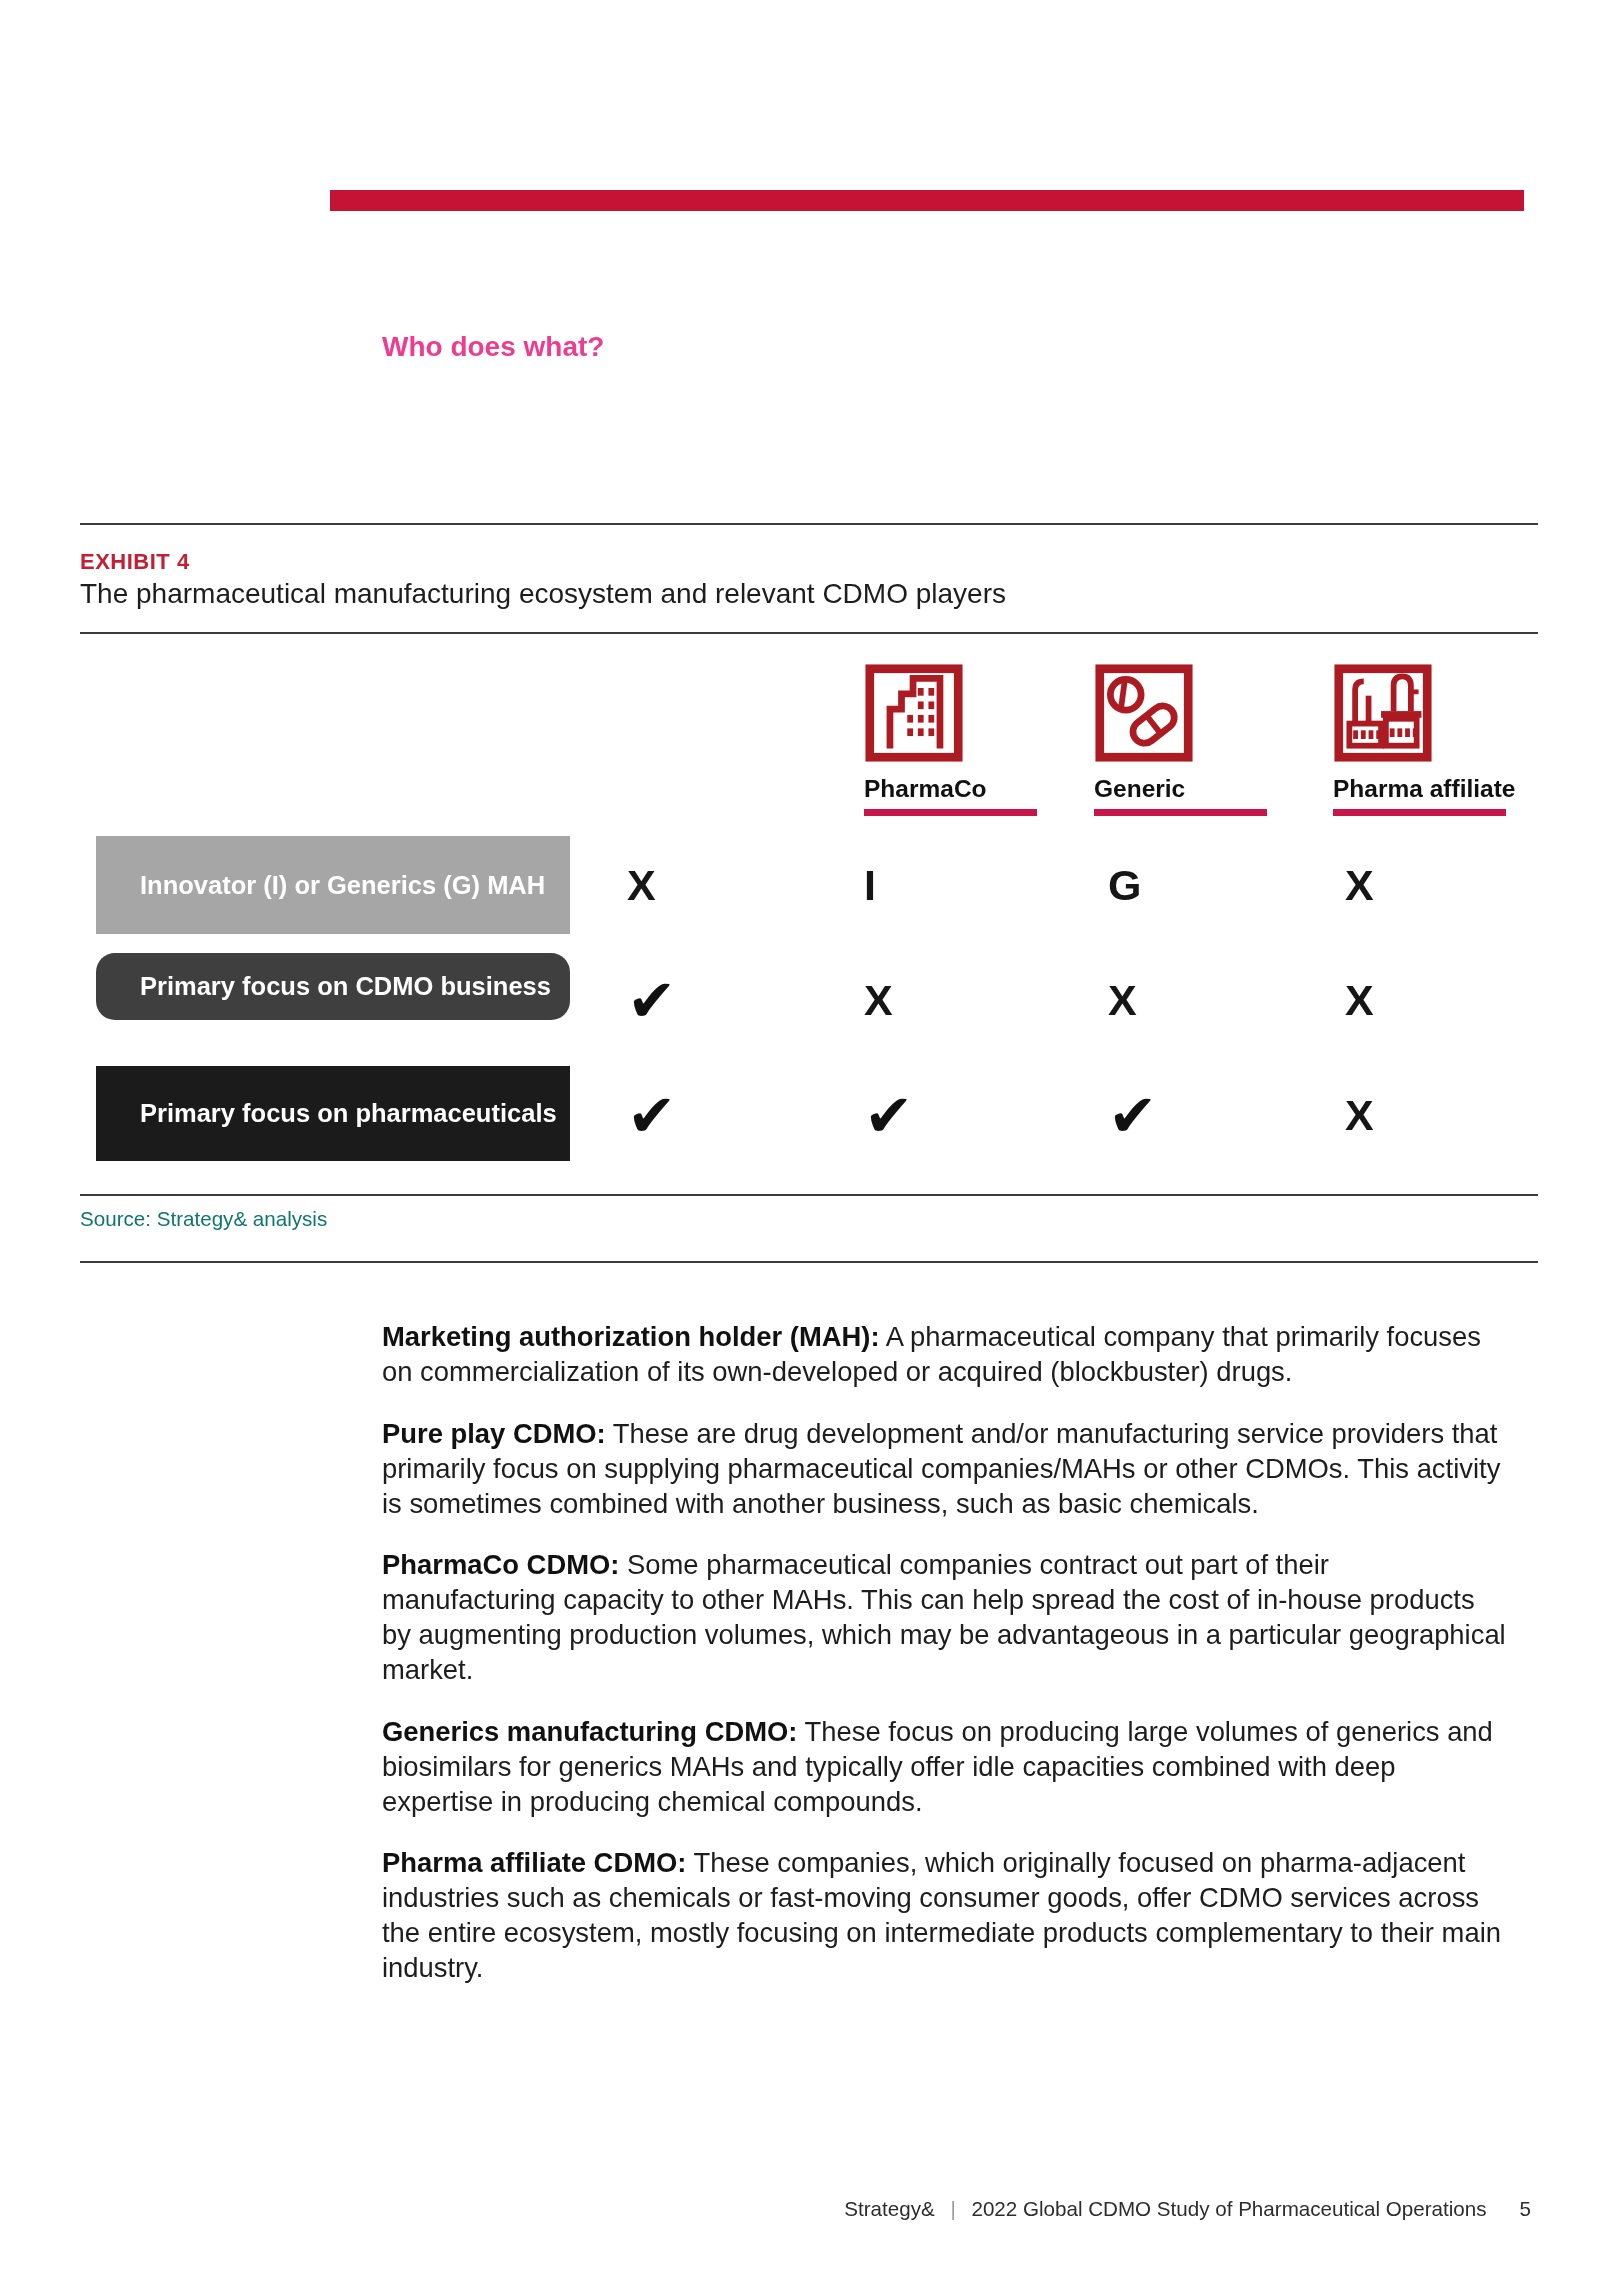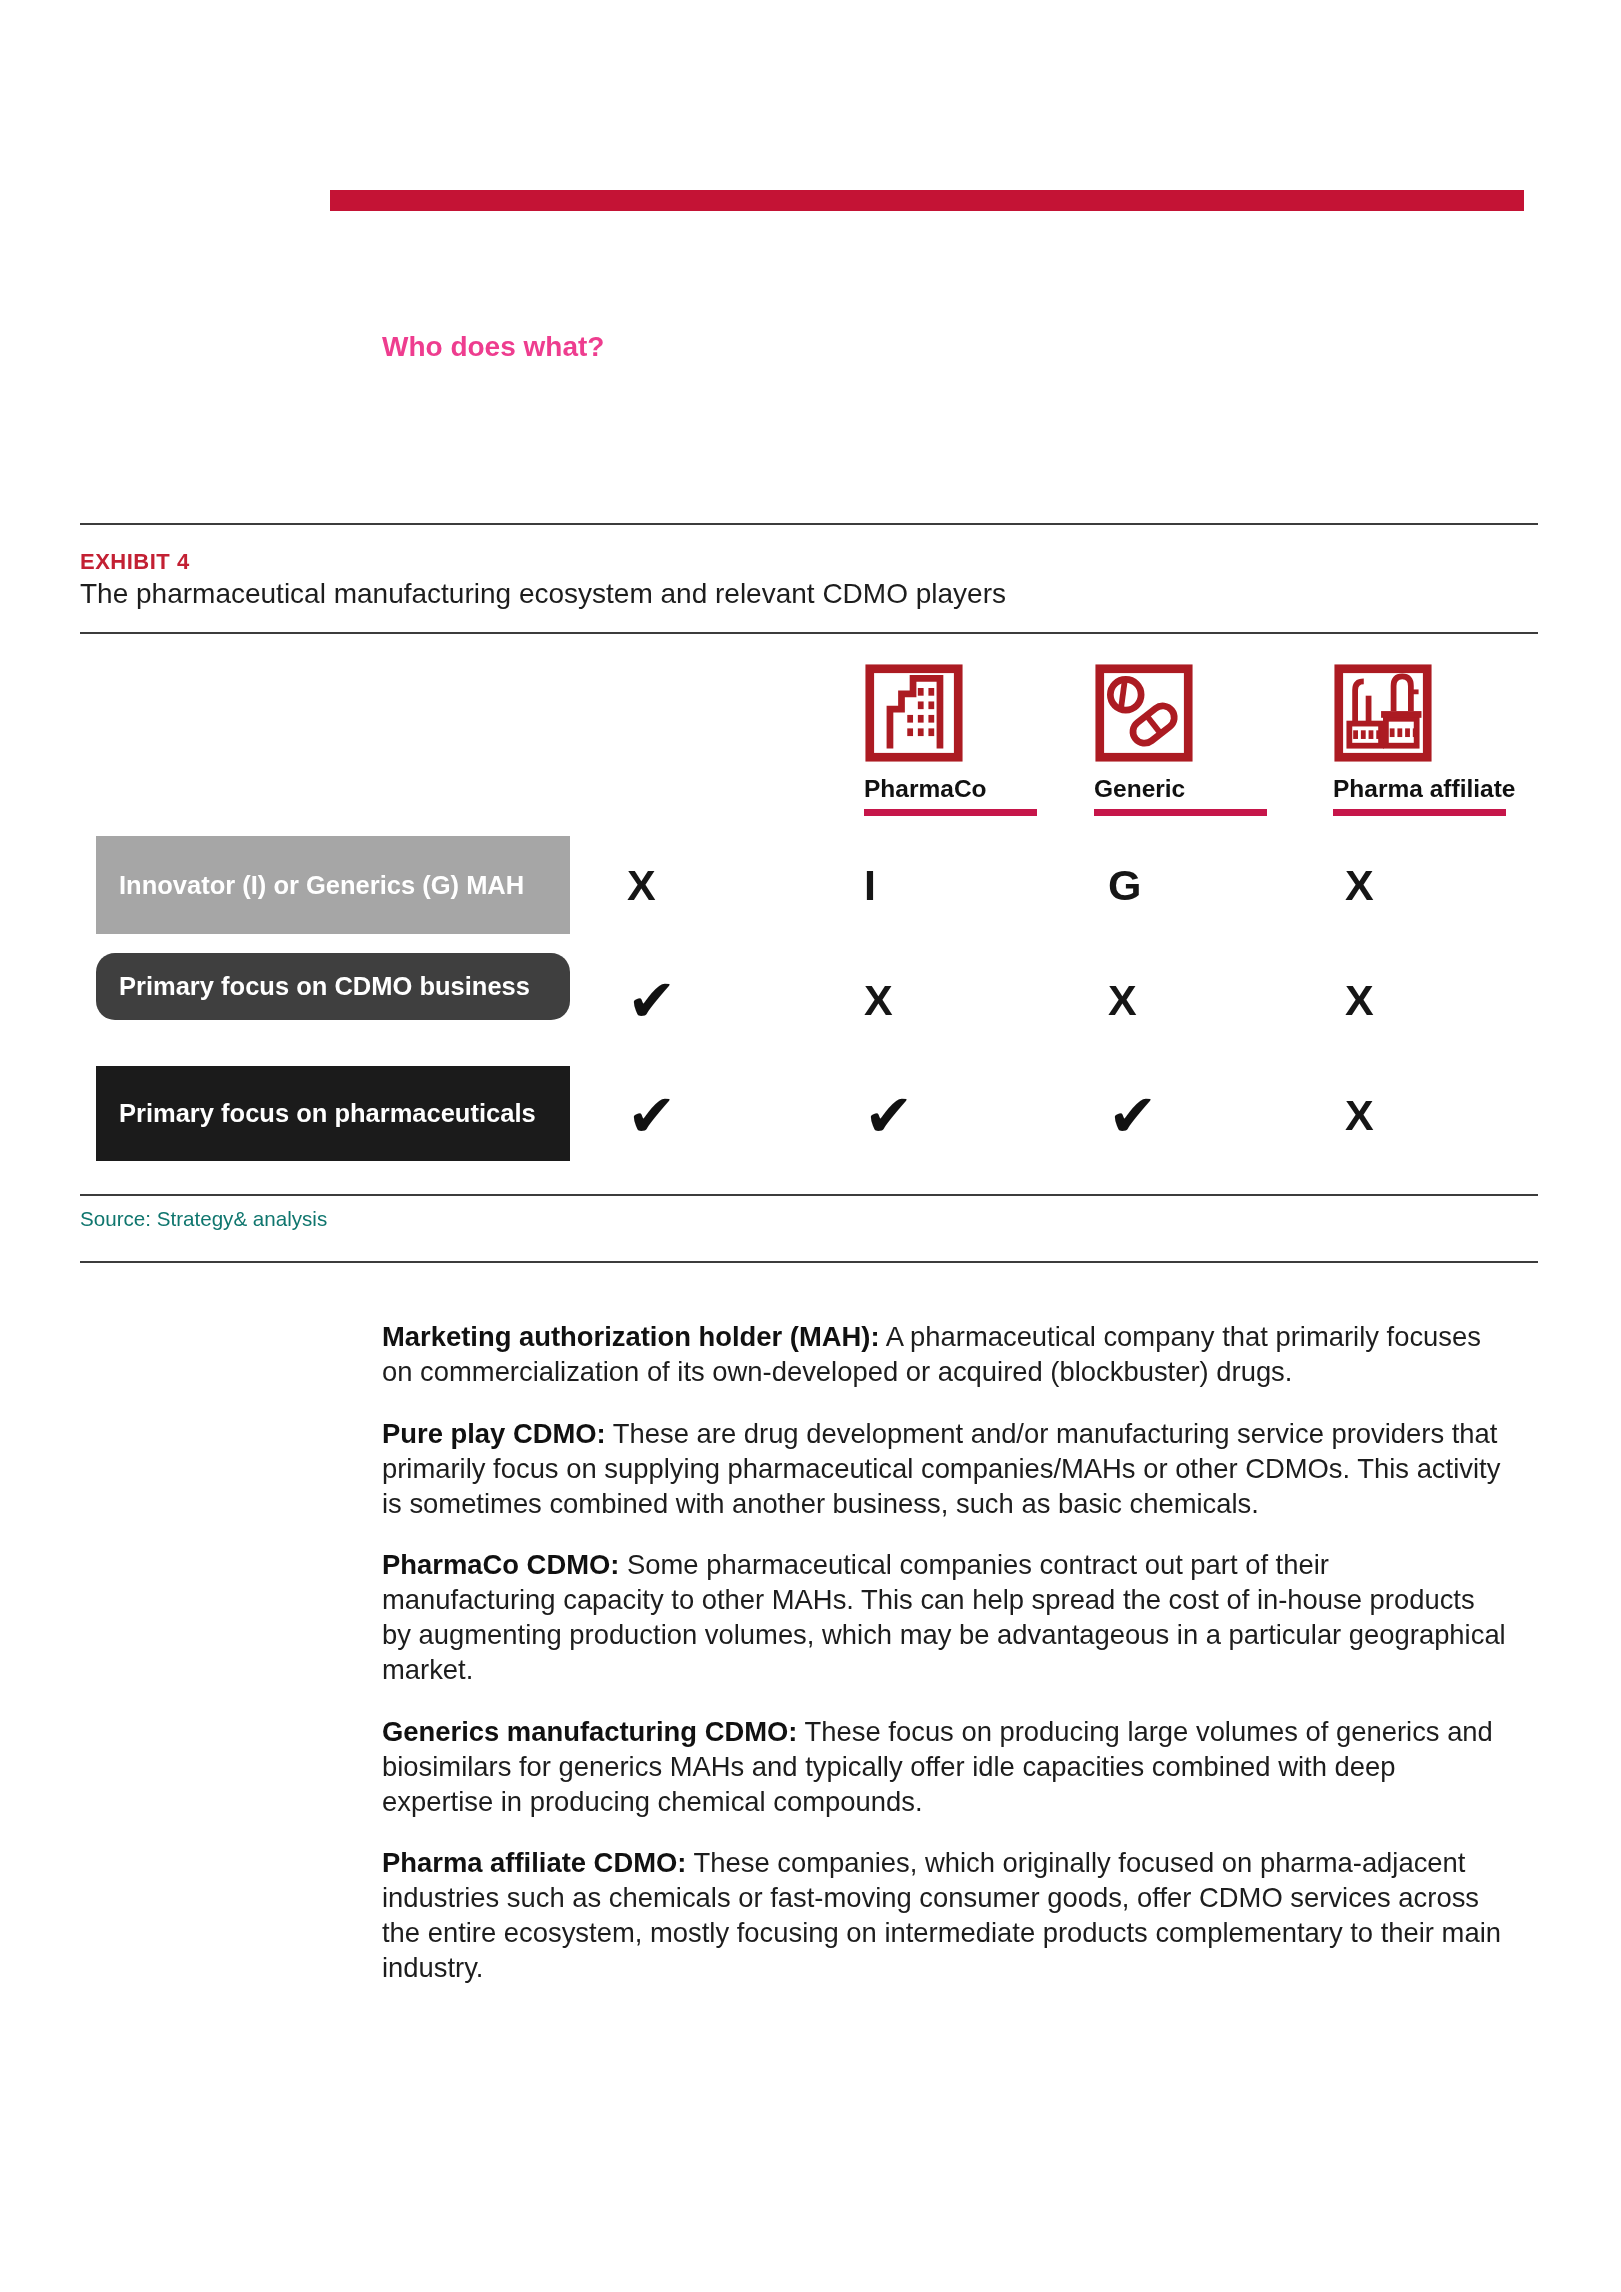--- a/index.html
+++ b/index.html
@@ -23,21 +23,21 @@
                    color:#C32033; letter-spacing:0.5px; }
   .exhibit-title { position:absolute; left:80px; top:578px; font-size:28px; color:#1d1d1d; }
 
   .col { position:absolute; top:663px; width:174px; }
   .col1 { left:626px; } .col2 { left:864px; } .col3 { left:1094px; } .col4 { left:1333px; }
   .icon-box svg { display:block; }
   .col-label { margin-top:13.7px; font-size:24.5px; font-weight:bold; color:#111; line-height:24.5px; white-space:nowrap; }
   .col-underline { margin-top:7.8px; width:173px; height:6.9px; background:#C6164A; }
 
   .row-label { position:absolute; left:96px; width:474px; display:flex; align-items:center;
-               padding-left:23px; color:#ffffff; font-weight:bold; font-size:25.5px; }
+               padding-left:44px; color:#ffffff; font-weight:bold; font-size:25.5px; }
   .rl1 { top:836px; height:98px; background:#A6A6A6; }
   .rl2 { top:953px; height:67px;  background:#3F3F3F;border-radius:19px; }
   .rl3 { top:1066px; height:95px; background:#1B1B1B; }
 
   .cell { position:absolute; display:flex; align-items:center; font-weight:bold;
           color:#161616; font-size:43px; }
   .cr1 { top:836px; height:98px; } .cr2 { top:953px; height:95px; } .cr3 { top:1066px; height:98px; }
   .cc1 { left:627px; } .cc2 { left:864px; } .cc3 { left:1108px; } .cc4 { left:1345px; }
   .cell.check { font-size:59px; font-weight:400; font-family:"DejaVu Sans", sans-serif; color:#111; }
 
@@ -171,15 +171,21 @@
   <div class="rule rule4"></div>
 
   <section class="defs">
     <p><b>Marketing authorization holder (MAH):</b><span> A pharmaceutical company that primarily focuses on commercialization of its own-developed or acquired (blockbuster) drugs.</span></p>
     <p><b>Pure play CDMO:</b><span> These are drug development and/or manufacturing service providers that primarily focus on supplying pharmaceutical companies/MAHs or other CDMOs. This activity is sometimes combined with another business, such as basic chemicals.</span></p>
     <p><b>PharmaCo CDMO:</b><span> Some pharmaceutical companies contract out part of their manufacturing capacity to other MAHs. This can help spread the cost of in-house products by augmenting production volumes, which may be advantageous in a particular geographical market.</span></p>
     <p><b>Generics manufacturing CDMO:</b><span> These focus on producing large volumes of generics and biosimilars for generics MAHs and typically offer idle capacities combined with deep expertise in producing chemical compounds.</span></p>
     <p><b>Pharma affiliate CDMO:</b><span> These companies, which originally focused on pharma-adjacent industries such as chemicals or fast-moving consumer goods, offer CDMO services across the entire ecosystem, mostly focusing on intermediate products complementary to their main industry.</span></p>
   </section>
 
+  <div class="footer">
+    <span>Strategy&amp;</span>
+    <span class="sep">|</span>
+    <span>2022 Global CDMO Study of Pharmaceutical Operations</span>
+    <span class="pagenum">5</span>
+  </div>
 
 </div>
 
 
 </body></html>

